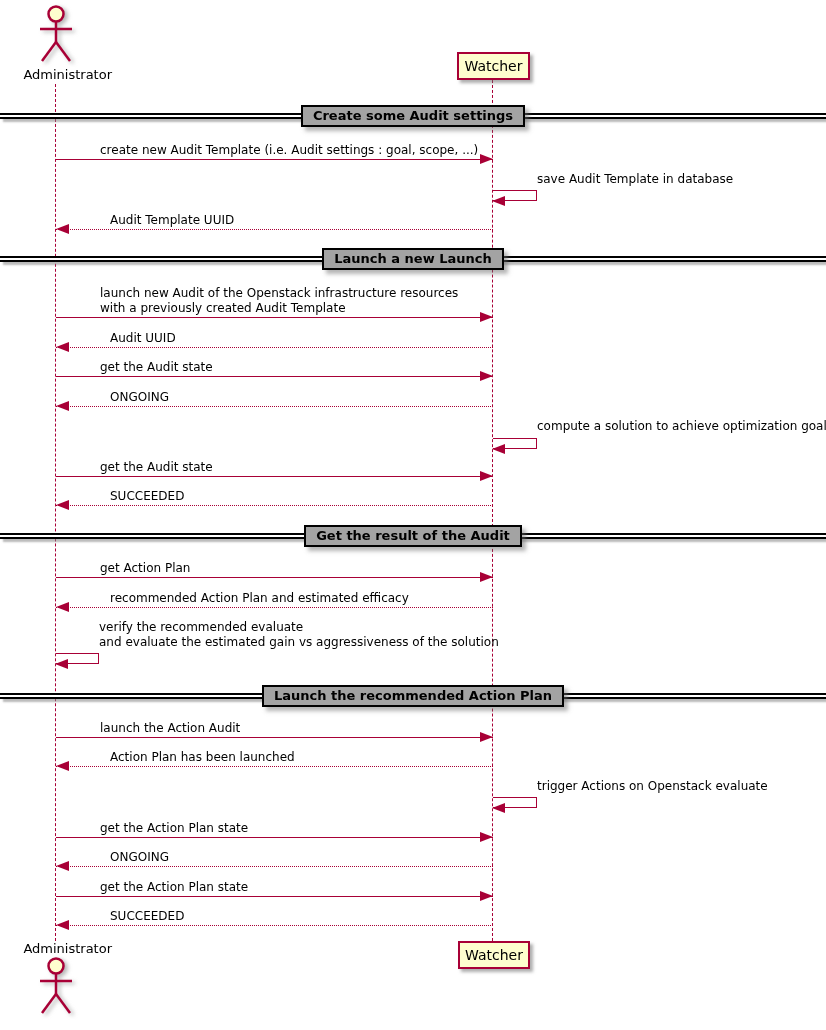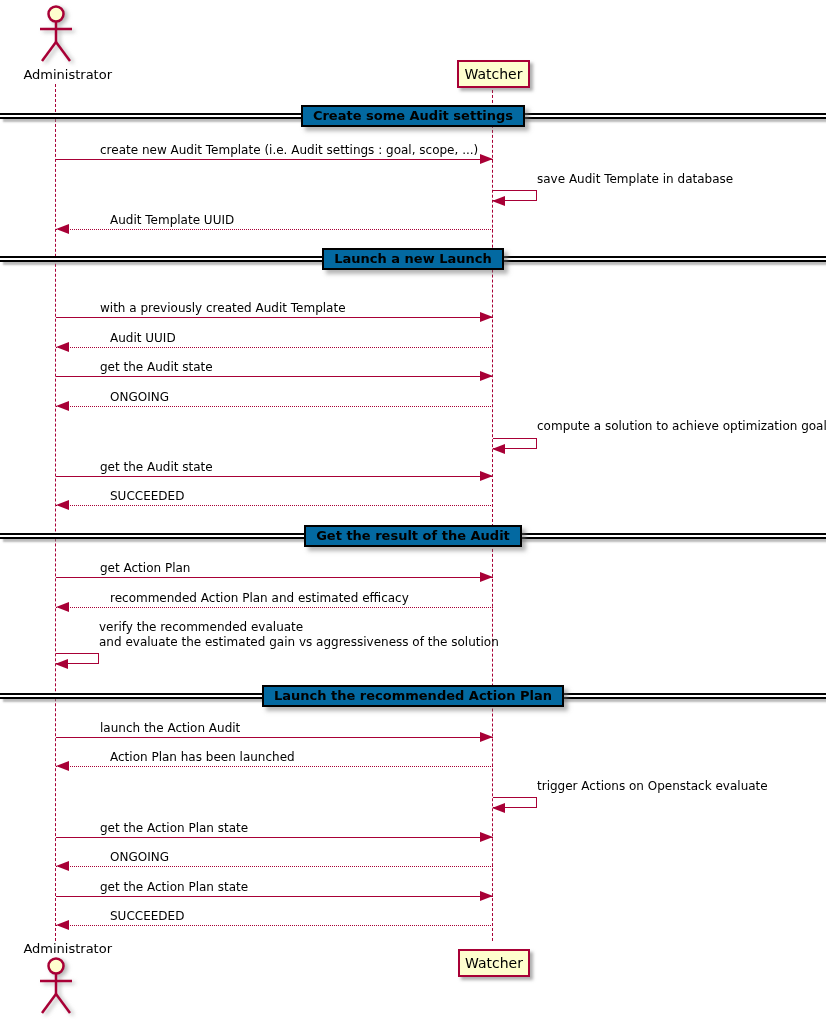--- a/index.html
+++ b/index.html
@@ -4,42 +4,42 @@
 <style>
   :root{ --red:#A80036; --fill:#FEFECE; }
   html,body{ margin:0; padding:0; background:#ffffff; }
   .diagram{ position:relative; width:826px; height:1030px; background:#fff;
             font-family:"DejaVu Sans", sans-serif; font-size:12px; color:#000; overflow:hidden; }
 
   .lifeline{ position:absolute; width:0; border-left:1px dashed var(--red); }
 
   .participant{ position:absolute; box-sizing:border-box; background:var(--fill);
                 border:2px solid var(--red); box-shadow:3px 3px 3px rgba(110,110,110,0.55);
-                display:flex; align-items:center; justify-content:center; font-size:14px;margin-top:8px; }
+                display:flex; align-items:center; justify-content:center; font-size:14px; }
 
   .actor-figure{ position:absolute; filter:drop-shadow(3px 2px 2px rgba(120,120,120,0.55)); }
   .actor-label{ position:absolute; text-align:right; font-size:13px; white-space:nowrap; }
 
   .msg-label{ position:absolute; white-space:nowrap; font-size:12px;margin-left:36px; }
 
   .arrow{ position:absolute; height:0; }
   .arrow.solid{ border-top:1.5px solid var(--red); }
   .arrow.dashed{ border-top:1.5px dotted var(--red); }
   .head{ position:absolute; width:0; height:0; border-top:5px solid transparent; border-bottom:5px solid transparent; }
   .head.right{ right:0; top:-6px; border-left:13px solid var(--red); }
   .head.left{ left:0; top:-6px; border-right:13px solid var(--red); }
 
   .selfloop{ position:absolute; box-sizing:border-box; border:1.5px solid var(--red); border-left:none; background:transparent; }
   .selfloop .head{ left:-1px; top:auto; bottom:-6px; border-right:13px solid var(--red); }
 
   .divider{ position:absolute; left:0; width:100%; text-align:center; }
   .divider-rule{ position:absolute; left:0; right:0; top:8px; height:2px;
                  border-top:2px solid #000; border-bottom:2px solid #000; background:#fff;
                  box-shadow:3px 3px 2px rgba(130,130,130,0.55); }
-  .divider-label{ position:relative; display:inline-block; background:#0369a1; border:2px solid #000;
+  .divider-label{ position:relative; display:inline-block; background:#a3a3a3; border:2px solid #000;
                   padding:1px 10px 2px 10px; font-weight:bold; font-size:13px;
                   box-shadow:4px 4px 4px rgba(110,110,110,0.5); }
 </style>
 </head>
 <body>
 
 <div class="diagram">
 
   <div class="lifeline" style="left:55px; top:84px; height:857px"></div>
   <div class="lifeline" style="left:492px; top:80px; height:861px"></div>
@@ -75,20 +75,21 @@
   <div class="msg-label" style="left:74px; top:213px">Audit Template UUID</div>
   <div class="arrow dashed" style="left:56px; top:229px; width:437px">
     <i class="head left"></i>
   </div>
 
   <div class="divider" style="top:248px">
     <div class="divider-rule"></div>
     <div class="divider-label">Launch a new Launch</div>
   </div>
 
+  <div class="msg-label" style="left:64px; top:286px">launch new Audit of the Openstack infrastructure resources</div>
   <div class="msg-label" style="left:64px; top:301px">with a previously created Audit Template</div>
   <div class="arrow solid" style="left:56px; top:317px; width:437px">
     <i class="head right"></i>
   </div>
 
   <div class="msg-label" style="left:74px; top:331px">Audit UUID</div>
   <div class="arrow dashed" style="left:56px; top:347px; width:437px">
     <i class="head left"></i>
   </div>
 

